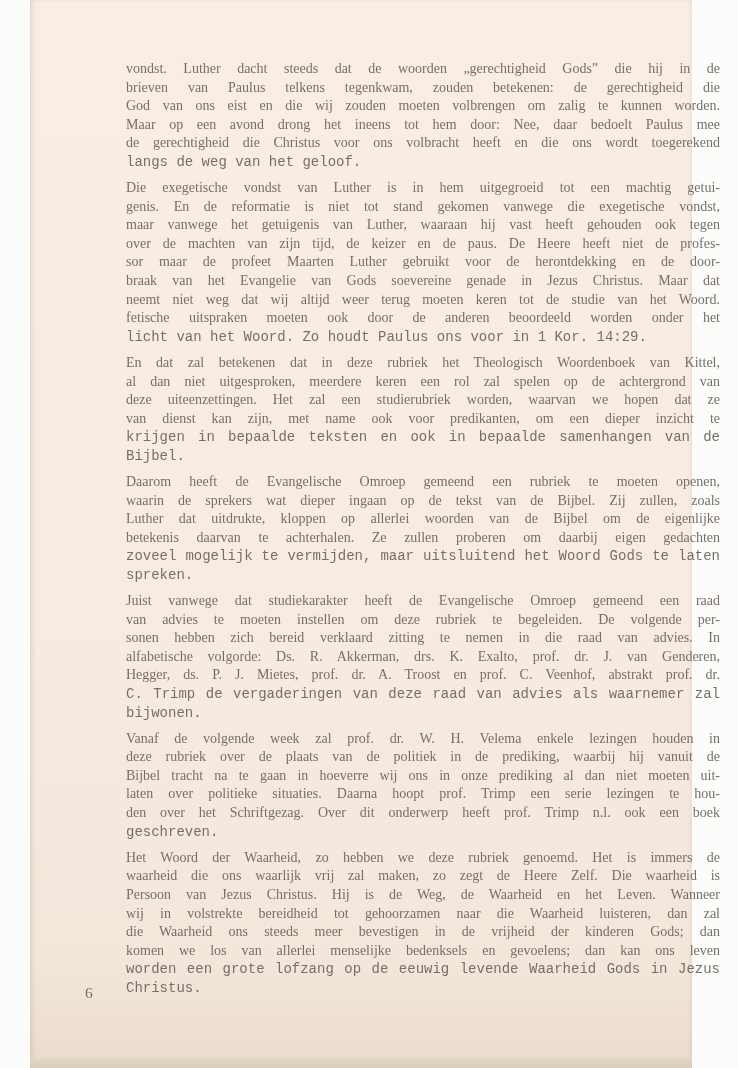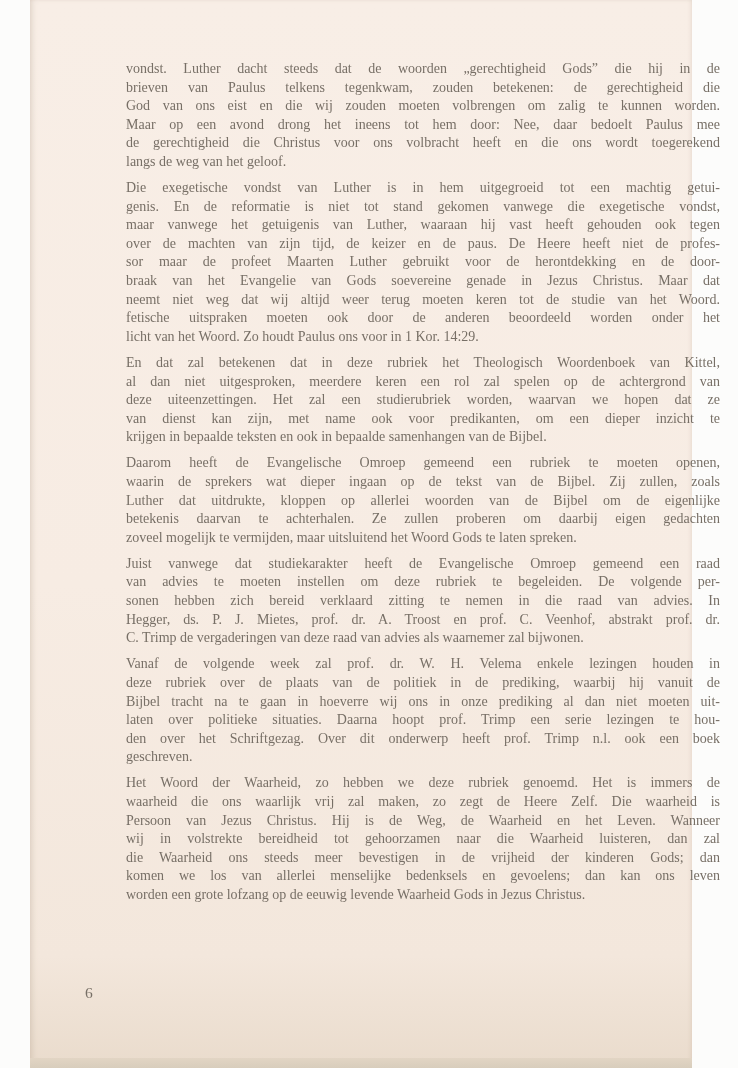--- a/index.html
+++ b/index.html
@@ -51,20 +51,21 @@
   .paragraph {
     margin: 0 0 7.5px 0;
   }
   .text-line {
     text-align: justify;
     text-align-last: justify;
     white-space: normal;
   }
   .text-line.last {
     text-align-last: left;
+    font-family: Liberation Mono, monospace;
   }
   .page-number {
     position: absolute;
     left: 85px;
     top: 984px;
     color: #776f66;
     font-size: 15.5px;
   }
 </style>
 </head>
@@ -104,20 +105,21 @@
         <div class="text-line">Daarom heeft de Evangelische Omroep gemeend een rubriek te moeten openen,</div>
         <div class="text-line">waarin de sprekers wat dieper ingaan op de tekst van de Bijbel. Zij zullen, zoals</div>
         <div class="text-line">Luther dat uitdrukte, kloppen op allerlei woorden van de Bijbel om de eigenlijke</div>
         <div class="text-line">betekenis daarvan te achterhalen. Ze zullen proberen om daarbij eigen gedachten</div>
         <div class="text-line last">zoveel mogelijk te vermijden, maar uitsluitend het Woord Gods te laten spreken.</div>
       </div>
       <div class="paragraph">
         <div class="text-line">Juist vanwege dat studiekarakter heeft de Evangelische Omroep gemeend een raad</div>
         <div class="text-line">van advies te moeten instellen om deze rubriek te begeleiden. De volgende per-</div>
         <div class="text-line">sonen hebben zich bereid verklaard zitting te nemen in die raad van advies. In</div>
+        <div class="text-line">alfabetische volgorde: Ds. R. Akkerman, drs. K. Exalto, prof. dr. J. van Genderen,</div>
         <div class="text-line">Hegger, ds. P. J. Mietes, prof. dr. A. Troost en prof. C. Veenhof, abstrakt prof. dr.</div>
         <div class="text-line last">C. Trimp de vergaderingen van deze raad van advies als waarnemer zal bijwonen.</div>
       </div>
       <div class="paragraph">
         <div class="text-line">Vanaf de volgende week zal prof. dr. W. H. Velema enkele lezingen houden in</div>
         <div class="text-line">deze rubriek over de plaats van de politiek in de prediking, waarbij hij vanuit de</div>
         <div class="text-line">Bijbel tracht na te gaan in hoeverre wij ons in onze prediking al dan niet moeten uit-</div>
         <div class="text-line">laten over politieke situaties. Daarna hoopt prof. Trimp een serie lezingen te hou-</div>
         <div class="text-line">den over het Schriftgezag. Over dit onderwerp heeft prof. Trimp n.l. ook een boek</div>
         <div class="text-line last">geschreven.</div>

